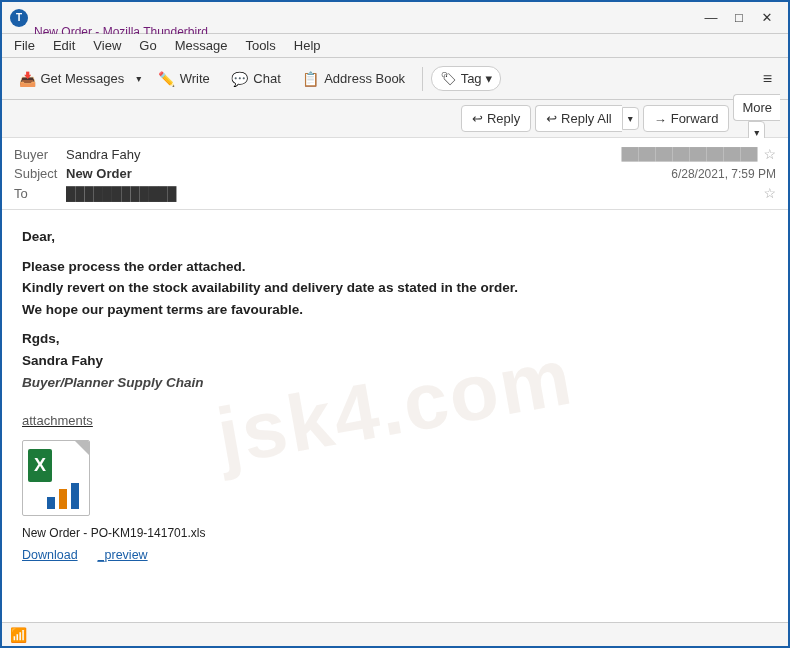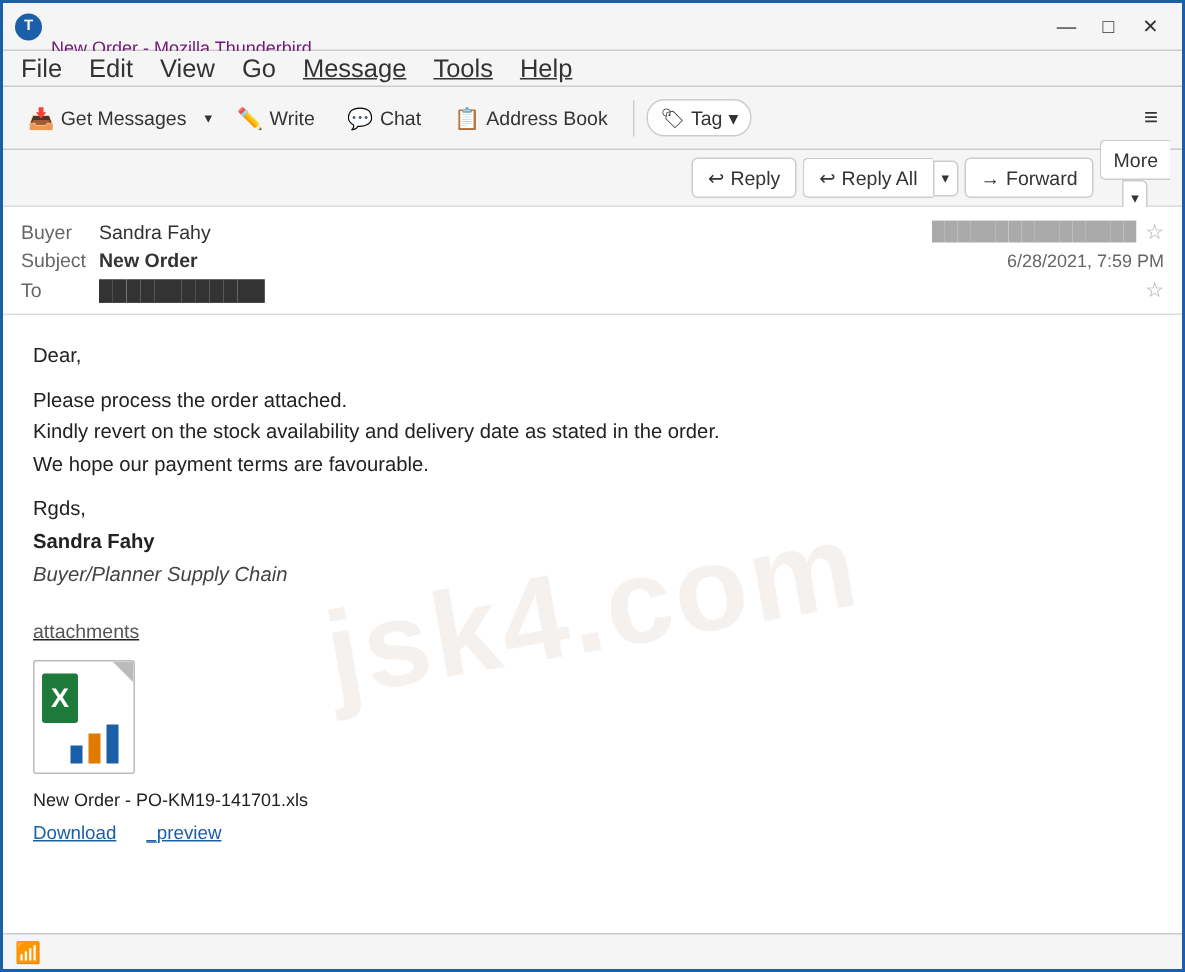--- a/index.html
+++ b/index.html
@@ -73,26 +73,26 @@
       height: 24px;
       display: flex;
       align-items: center;
       padding: 0 4px;
       background: #f5f5f5;
       border-bottom: 1px solid #ccc;
       gap: 2px;
     }
     .menu-item {
       padding: 2px 8px;
-      font-size: 17px;
+      font-size: 13px;
       cursor: pointer;
       border-radius: 3px;
       color: #333;
     }
-    .menu-item.underline { text-decoration: underline; }
+    .menu-item.underline { }
 
     
     .toolbar {
       height: 42px;
       background: #f5f5f5;
       border-bottom: 1px solid #ccc;
       display: flex;
       align-items: center;
       padding: 0 8px;
       gap: 4px;
@@ -284,21 +284,21 @@
       font-family: Arial, sans-serif;
       letter-spacing: 2px;
     }
     .email-content {
       position: relative;
       z-index: 1;
       font-size: 13.5px;
       line-height: 1.6;
       color: #222;
     }
-    .email-content p { margin-bottom: 8px; }
+    .email-content p { margin-bottom: 8px; font-weight: bold; }
     .signature { font-style: italic; color: #444; }
     .attachments-section { margin-top: 18px; text-decoration: underline; }
     .attachments-label { font-size: 13px; color: #555; margin-bottom: 8px; }
     .attachment-item {
       display: inline-flex;
       flex-direction: column;
       align-items: flex-start;
       cursor: pointer;
     }
     .attachment-filename { font-size: 12px; color: #222; margin-top: 4px; }

